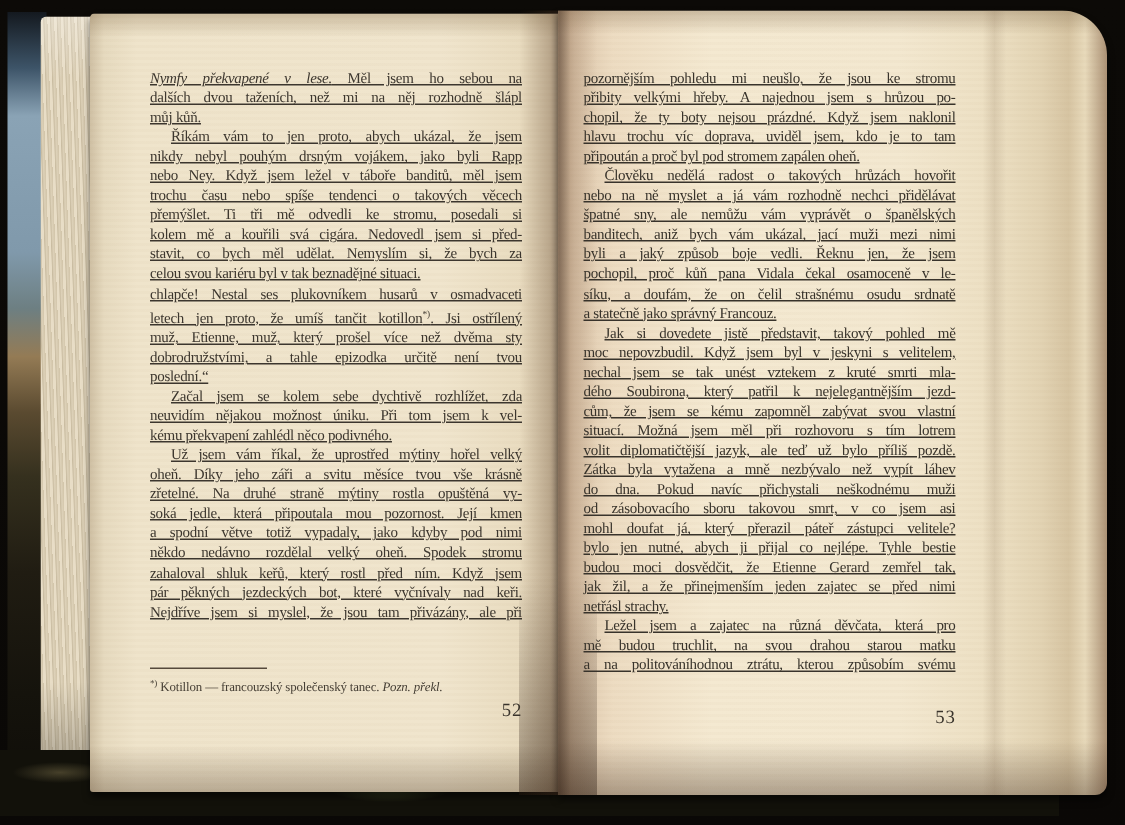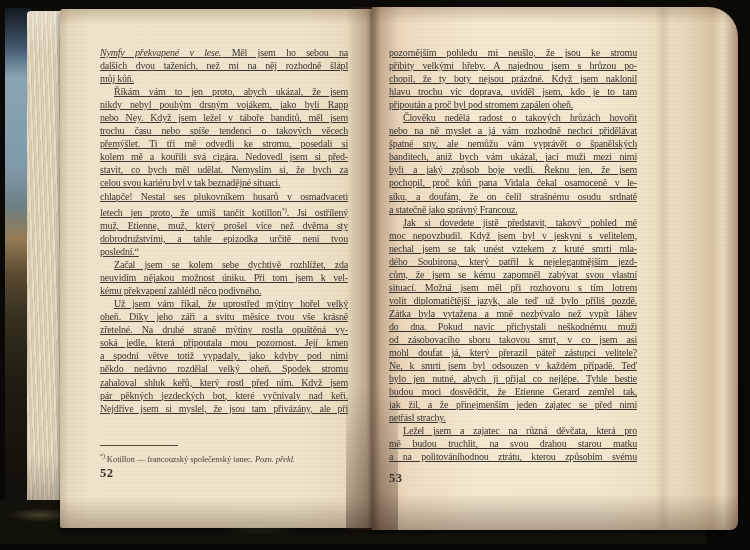--- a/index.html
+++ b/index.html
@@ -70,22 +70,22 @@
   .line.indent{text-indent:14px;}
   .line.pend{text-align-last:left;}
   .line sup{font-size:.62em;letter-spacing:0;}
   .footnote-rule{position:absolute;left:100px;top:445px;width:78px;height:1px;background:#55493c;}
   .footnote{
     position:absolute;left:100px;top:451px;width:260px;
     font-size:8.6px;line-height:10px;color:#45var;color:#453e34;letter-spacing:-.1px;
   }
   .footnote sup{font-size:.7em;}
   .page-number{
-    position:absolute;width:248px;text-align:left;
-    font-size:12.5px;font-weight:700;color:#3a342c;letter-spacing:.5px;
+    position:absolute;width:248px;text-align:right;
+    font-size:12.5px;font-weight:400;color:#3a342c;letter-spacing:.5px;
   }
   .pn-left{left:100px;top:466px;}
   .pn-right{left:389px;top:471px;}
 </style>
 </head>
 <body>
 
 <div class="scene">
   <div class="cover-art"></div>
   <div class="fore-edge"></div>
@@ -148,21 +148,20 @@
       <div class="line"><span>moc nepovzbudil. Když jsem byl v jeskyni s velitelem,</span></div>
       <div class="line"><span>nechal jsem se tak unést vztekem z kruté smrti mla-</span></div>
       <div class="line"><span>dého Soubirona, který patřil k nejelegantnějším jezd-</span></div>
       <div class="line"><span>cům, že jsem se kému zapomněl zabývat svou vlastní</span></div>
       <div class="line"><span>situací. Možná jsem měl při rozhovoru s tím lotrem</span></div>
       <div class="line"><span>volit diplomatičtější jazyk, ale teď už bylo příliš pozdě.</span></div>
       <div class="line"><span>Zátka byla vytažena a mně nezbývalo než vypít láhev</span></div>
       <div class="line"><span>do dna. Pokud navíc přichystali neškodnému muži</span></div>
       <div class="line"><span>od zásobovacího sboru takovou smrt, v co jsem asi</span></div>
       <div class="line"><span>mohl doufat já, který přerazil páteř zástupci velitele?</span></div>
-      <div class="line"><span>Ne, k smrti jsem byl odsouzen v každém případě. Teď</span></div>
       <div class="line"><span>bylo jen nutné, abych ji přijal co nejlépe. Tyhle bestie</span></div>
       <div class="line"><span>budou moci dosvědčit, že Etienne Gerard zemřel tak,</span></div>
       <div class="line"><span>jak žil, a že přinejmenším jeden zajatec se před nimi</span></div>
       <div class="line pend"><span>netřásl strachy.</span></div>
       <div class="line indent"><span>Ležel jsem a zajatec na různá děvčata, která pro</span></div>
       <div class="line"><span>mě budou truchlit, na svou drahou starou matku</span></div>
       <div class="line"><span>a na politováníhodnou ztrátu, kterou způsobím svému</span></div>
     </div>
   <div class="page-number pn-right">53</div>
 </div>

